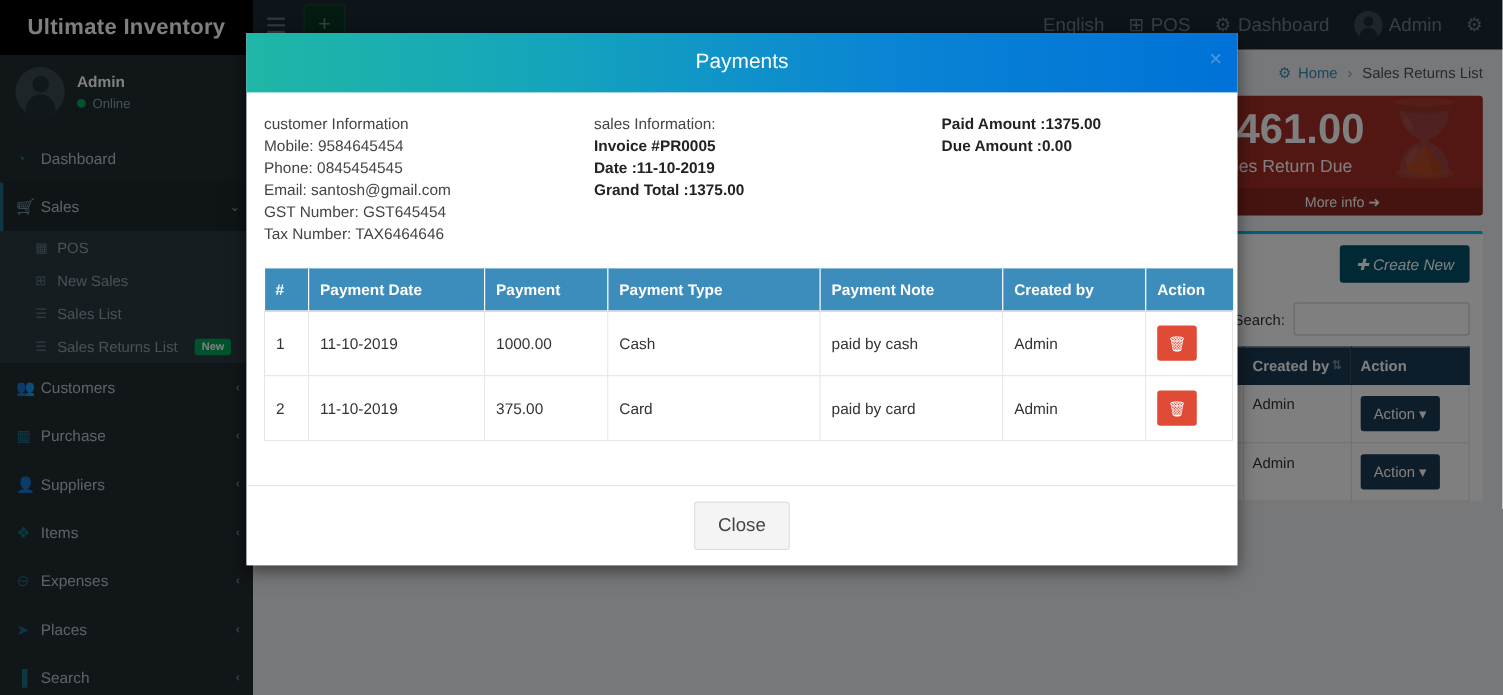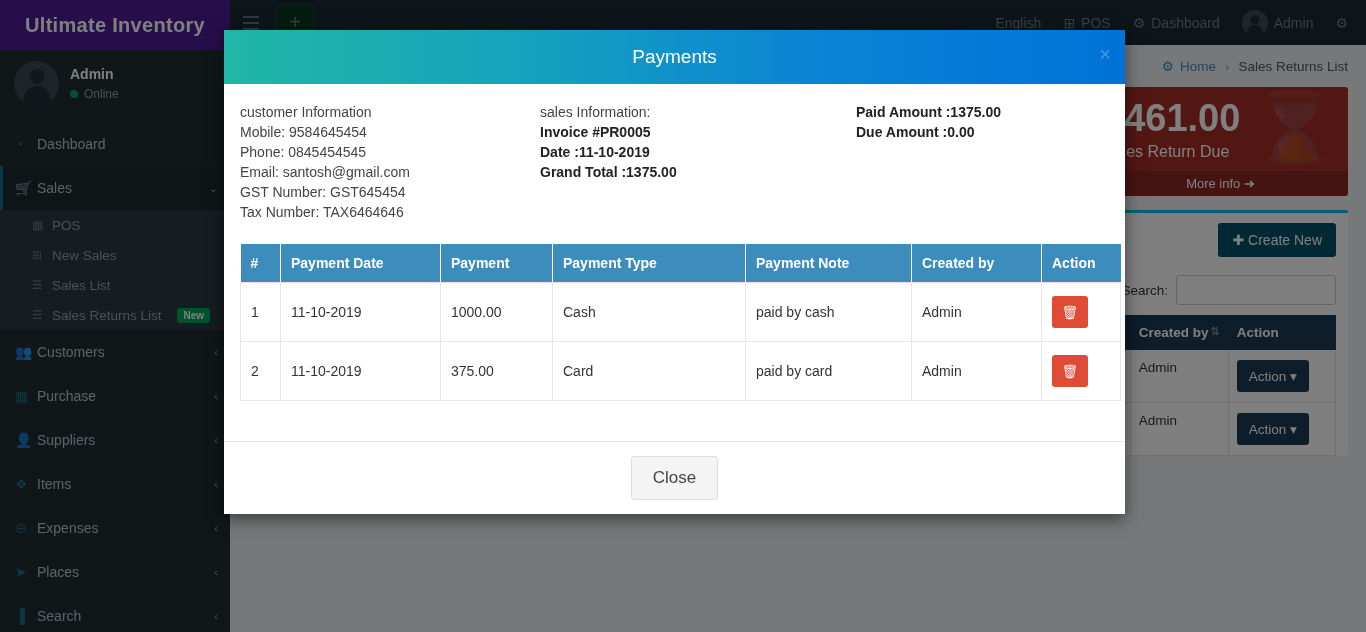--- a/index.html
+++ b/index.html
@@ -12,21 +12,21 @@
   #root { position: relative; width: 1366px; height: 632px; }
 
   
   .sidebar {
     position: absolute; left: 0; top: 0;
     width: 230px; height: 632px;
     background: #222d32;
     z-index: 2;
   }
   .brand {
-    height: 50px; background: #4c1d95;
+    height: 50px; background: #000000;
     display: flex; align-items: center; justify-content: center;
     color: #ffffff; font-size: 20px; font-weight: bold;
     letter-spacing: .3px;
   }
   .userpanel {
     display: flex; align-items: center;
     padding: 13px 0 13px 14px; height: 66px;
   }
   .avatar {
     width: 45px; height: 45px; border-radius: 50%;
@@ -93,21 +93,21 @@
   .hamburger span {
     display:block; width:16px; height:2px; background:#63757f; margin:2px 0;
   }
   .plusbtn {
     width:38px; height:38px; background:#073722; border:1px solid #1d4a36;
     border-radius:3px; display:flex; align-items:center; justify-content:center;
     color:#6d7f77; font-size:20px; cursor:pointer; margin-left:4px;
   }
   .topright {
     margin-left:auto; display:flex; align-items:center;
-    gap:22px; padding-right:18px; color:#6d7f86; font-size:14px;
+    gap:22px; padding-right:18px; color:#6d7f86; font-size:17px;
   }
   .topright .tlink { display:flex; align-items:center; gap:6px; cursor:pointer;}
   .tavatar {
     width:26px; height:26px; border-radius:50%; background:#3b4c56;
     position:relative; overflow:hidden;
   }
   .tavatar::before {
     content:""; position:absolute; left:50%; top:5px; transform:translateX(-50%);
     width:9px; height:9px; border-radius:50%; background:#1f2d36;
   }
@@ -143,21 +143,21 @@
     background:rgba(0,0,0,.14); text-align:center; padding:5px;
     font-size:13px; position:relative; z-index:2;
   }
   .panel {
     margin:14px 18px 0 18px; background:#fff;
     border-top:3px solid #00c0ef; border-radius:2px;
   }
   .panel-head { padding:10px 12px; display:flex; justify-content:flex-end; }
   .btn-create {
     background:#00526b; color:#fff; border:none; font-size:14px;
-    padding:9px 14px; border-radius:3px; cursor:pointer;
+    padding:9px 14px; border-radius:3px; cursor:pointer;font-style:italic;
   }
   .panel-body { padding:8px 12px 0 12px; }
   .searchrow { display:flex; justify-content:flex-end; align-items:center; gap:8px; font-size:13.5px; color:#333;}
   .searchrow input {
     width:160px; height:30px; border:1px solid #ccc; border-radius:3px;
     padding:0 8px; font-family:inherit; font-size:13px;
   }
   table.dt { width:100%; border-collapse:collapse; margin-top:10px; font-size:13.5px; }
   table.dt thead th {
     background:#1b3a52; color:#fff; text-align:left; padding:9px 8px;

